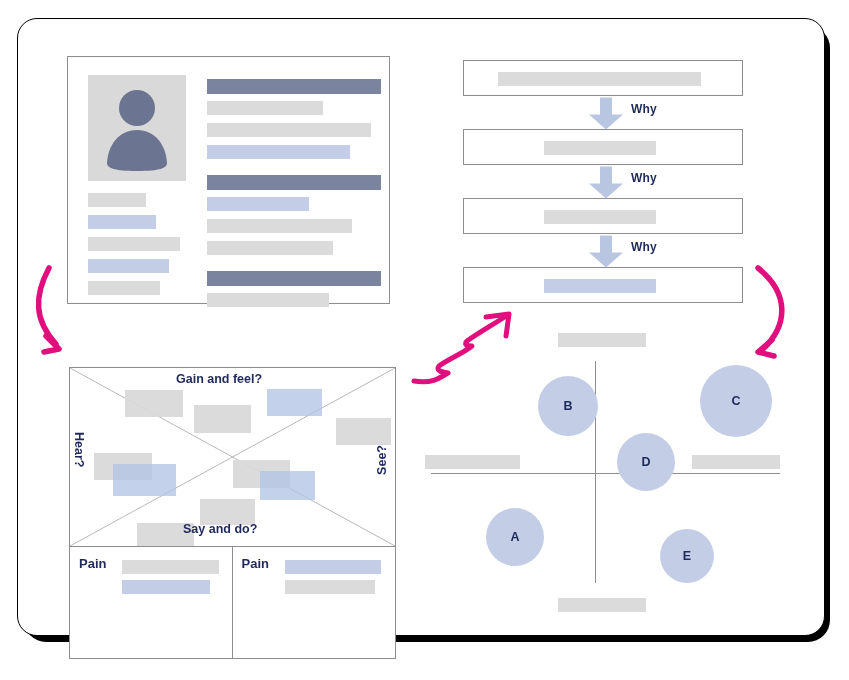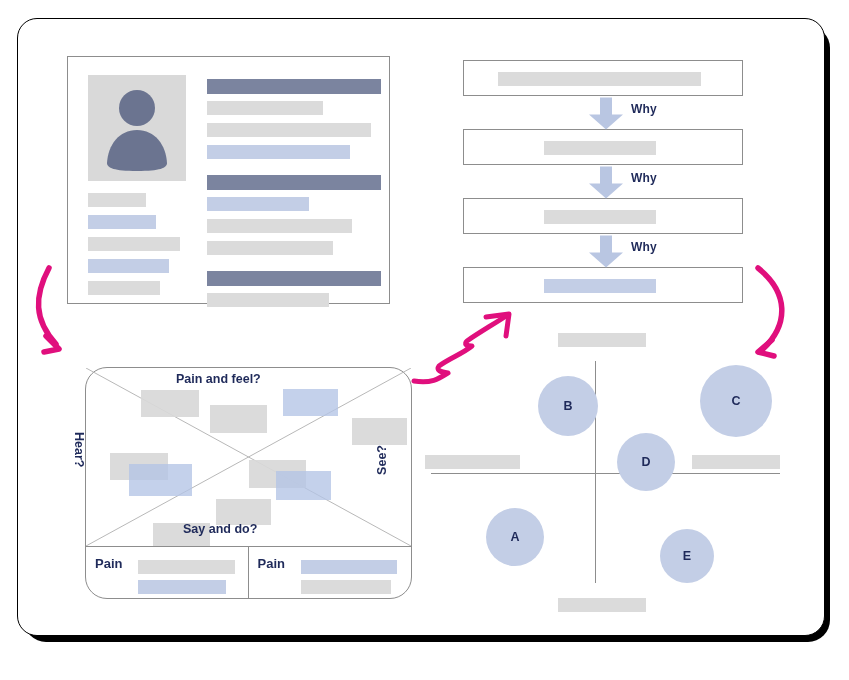--- a/index.html
+++ b/index.html
@@ -83,21 +83,21 @@
   .why-label {
     position: absolute;
     left: 168px;
     font-size: 12px;
     font-weight: bold;
     color: #1f2a5a;
     letter-spacing: .2px;
   }
 
   
-  #empathy { left: 85px; top: 367px; width: 327px; height: 232px; border-radius: 22px; }
+  #empathy { left: 69px; top: 367px; width: 327px; height: 292px; }
   #empathy-top {
     position: absolute;
     left: 0; top: 0; right: 0;
     height: 178px;
     border-bottom: 1px solid #8d8d8d;
     overflow: hidden;
   }
   #empathy-diag { position: absolute; left: 0; top: 0; width: 100%; height: 100%; }
   .em-note { position: absolute; }
   .em-note.grey { background: rgba(216,216,216,0.92); }
@@ -250,21 +250,21 @@
       </div>
       <div class="pg-cell right">
         <span class="pg-title">Pain</span>
         <div id="gain-bars">
             <div class="bar blue" style="width: 96px; height: 14px; left: 52px; top: 14px;"></div>
             <div class="bar" style="width: 90px; height: 14px; left: 52px; top: 34px;"></div>
           </div>
       </div>
     </div>
   </div>
-  <span class="em-label" id="label-think">Pain and feel?</span>
+  <span class="em-label" id="label-think">Gain and feel?</span>
   <span class="em-label" id="label-hear">Hear?</span>
   <span class="em-label" id="label-see">See?</span>
   <span class="em-label" id="label-saydo">Say and do?</span>
 
   <div id="quadrant">
     <div id="axis-v"></div>
     <div id="axis-h"></div>
     <div id="quadrant-placeholders">
         <div class="bar" style="width: 88px; height: 14px; left: 133px; top: 8px;"></div>
         <div class="bar" style="width: 95px; height: 14px; left: 0px; top: 130px;"></div>

